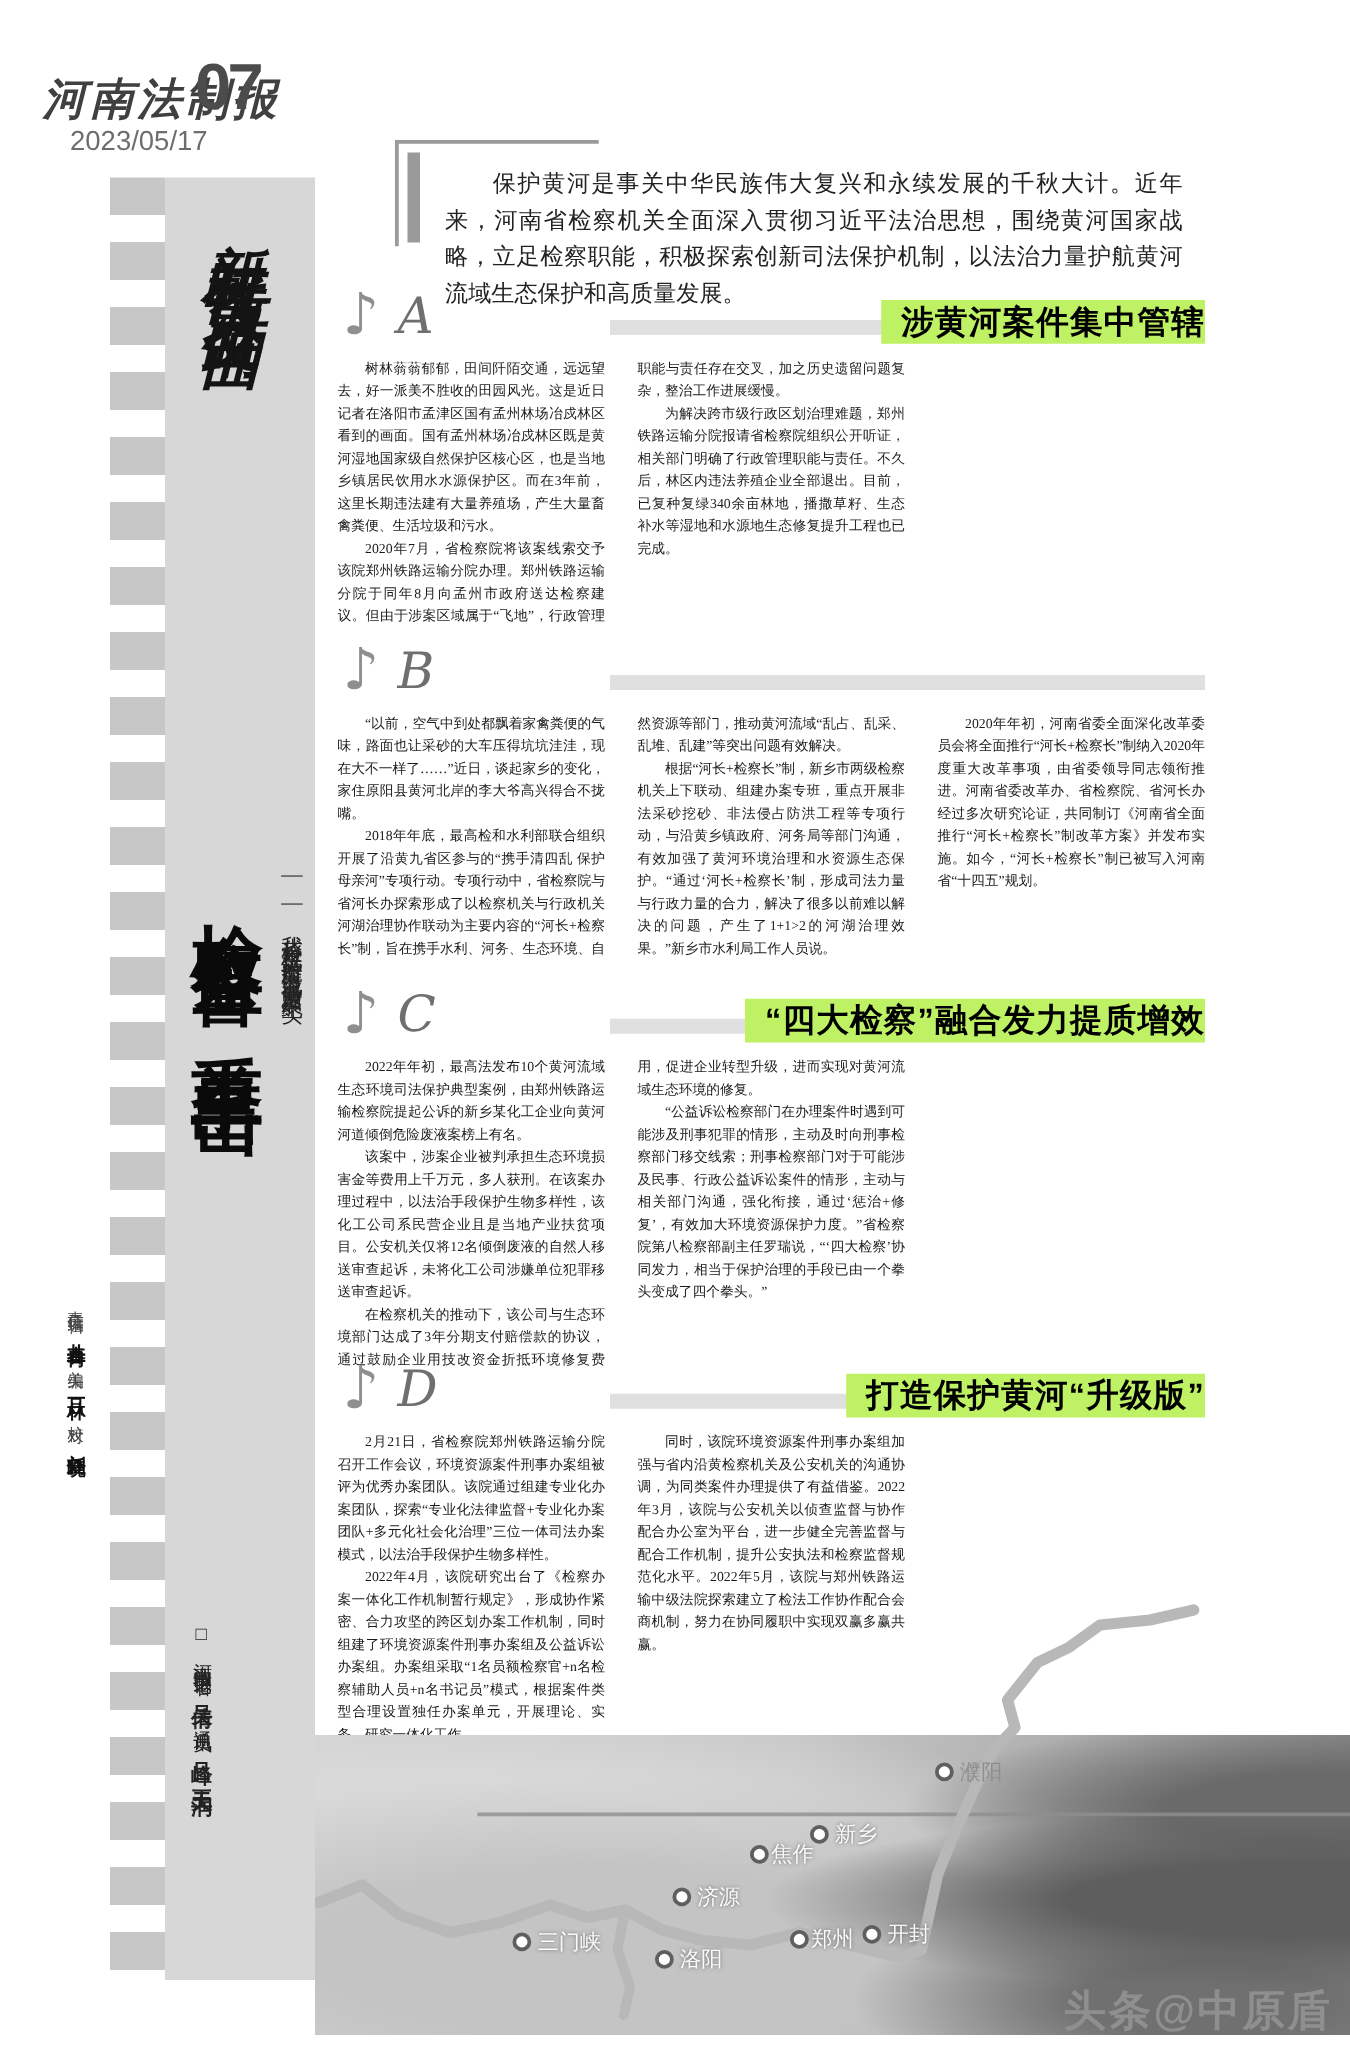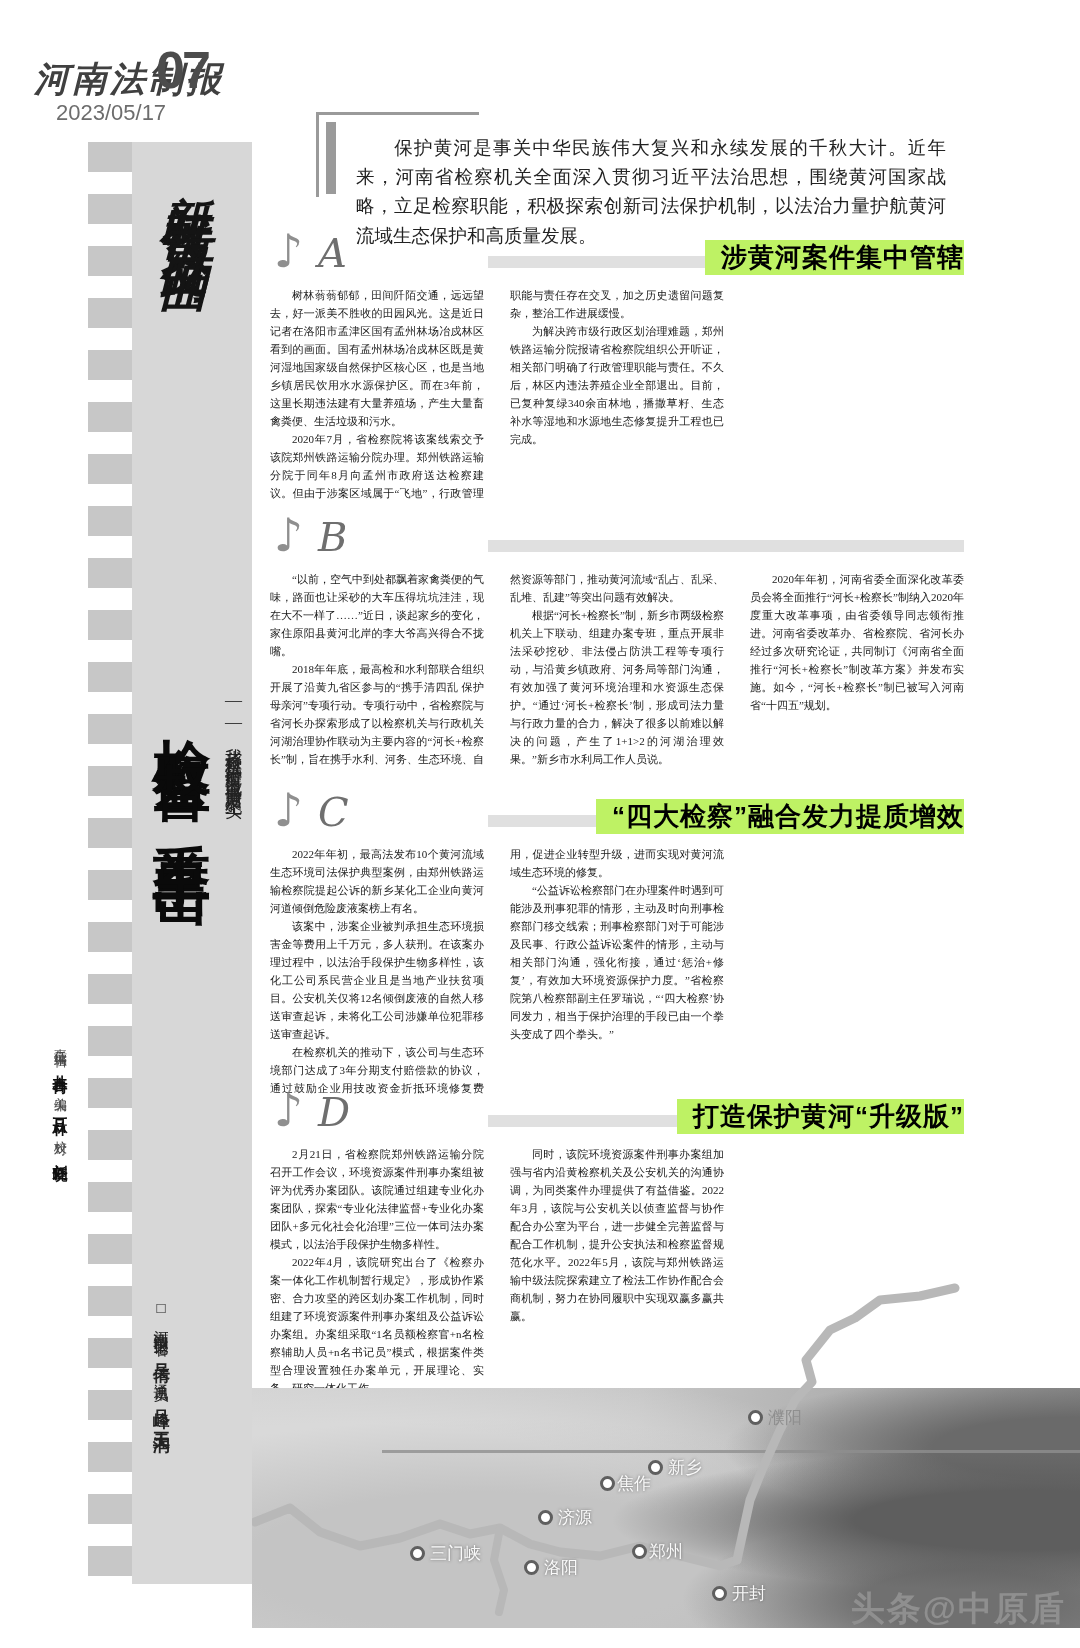--- a/index.html
+++ b/index.html
@@ -197,20 +197,20 @@
         <span class="lbl">三门峡</span>
       </div>
       <div class="city " style="left: 272px; top: 274px;">
         <span class="dot"></span>
         <span class="lbl">洛阳</span>
       </div>
       <div class="city below " style="left: 380px; top: 258px;">
         <span class="dot"></span>
         <span class="lbl">郑州</span>
       </div>
-      <div class="city " style="left: 460px; top: 254px; margin-top: 46px;">
+      <div class="city " style="left: 438px; top: 254px;">
         <span class="dot"></span>
         <span class="lbl">开封</span>
       </div>
     </div>
 
   <div class="watermark">头条@中原盾</div>
 </div>
 
 </body></html>

